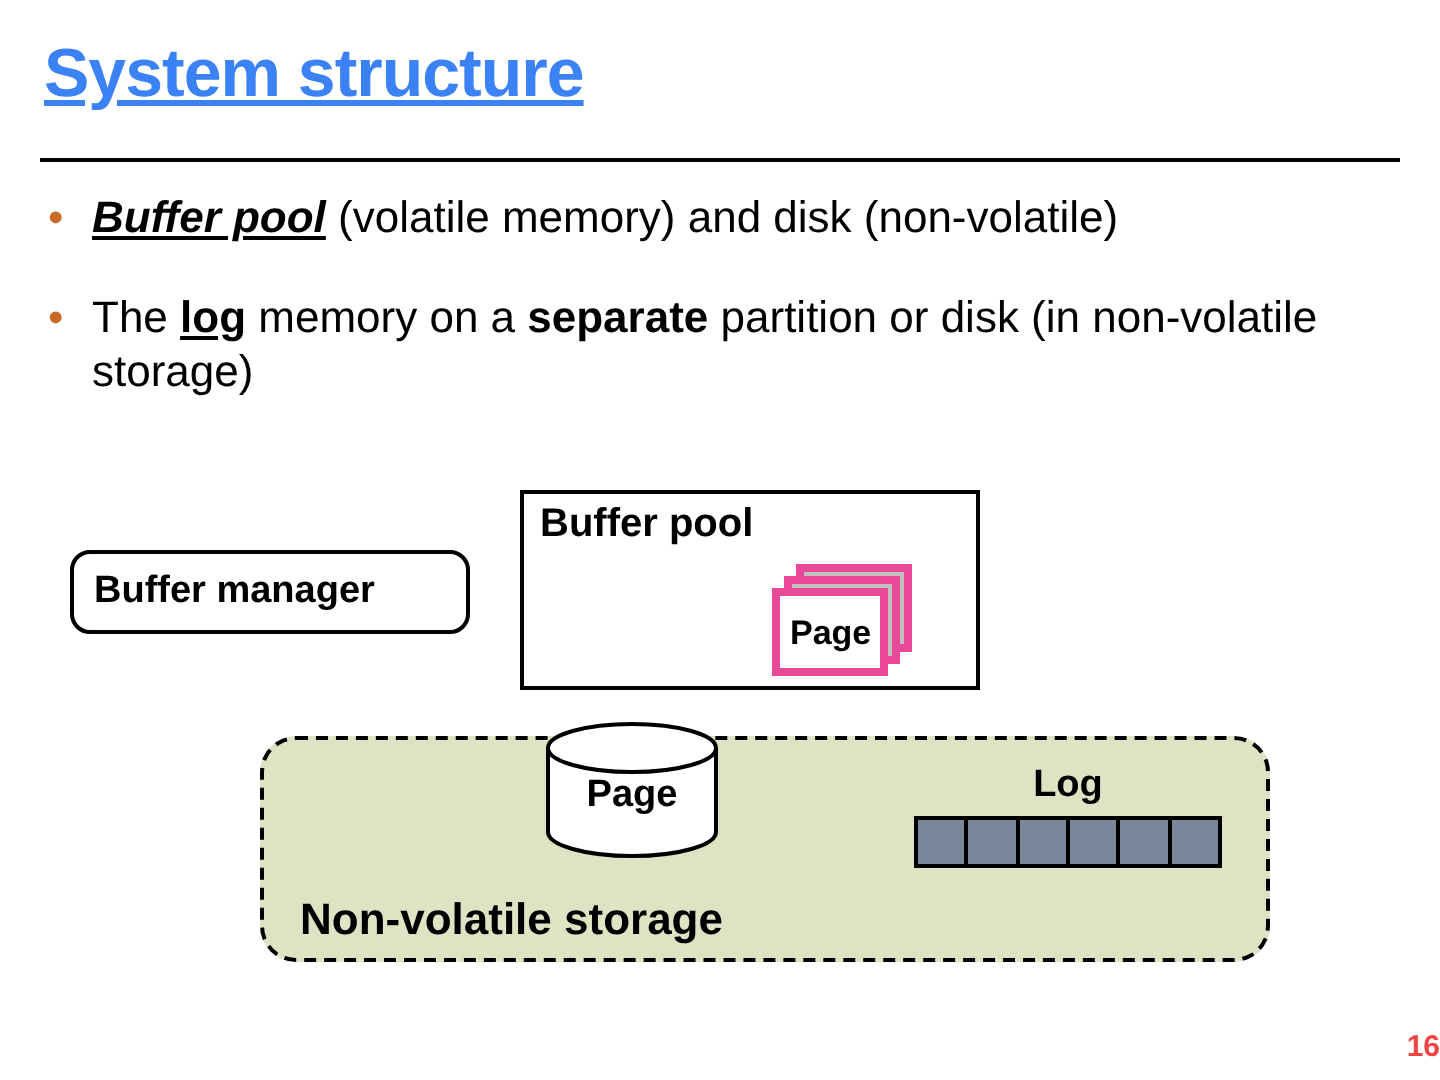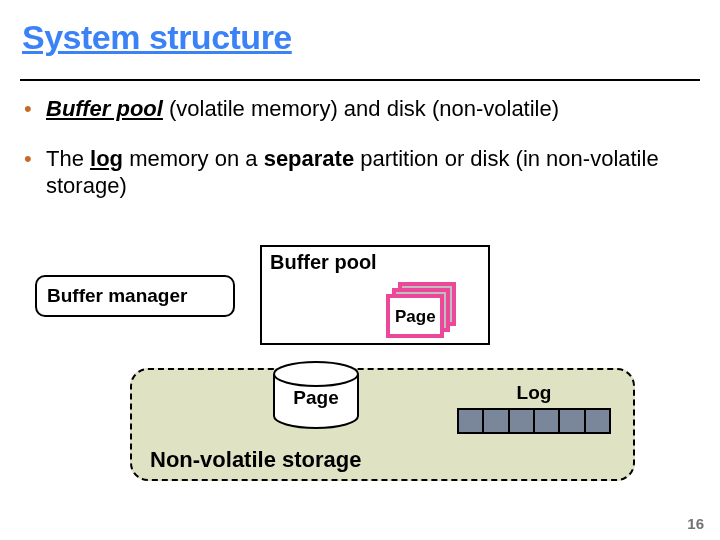--- a/index.html
+++ b/index.html
@@ -190,25 +190,25 @@
   .log-cell {
     flex: 1;
     background: #7a869a;
   }
   .log-cell + .log-cell {
     border-left: 2px solid #000;
   }
 
   .page-number {
     position: absolute;
-    right: 16px;
+    right: 0;
     bottom: 8px;
     font-size: 15px;
     font-weight: 700;
-    color: #737373;
+    color: #ef4444;
   }
 </style>
 </head>
 <body>
 
 <div class="slide">
 
   <h1 class="title">System structure</h1>
   <hr class="title-rule">
 

